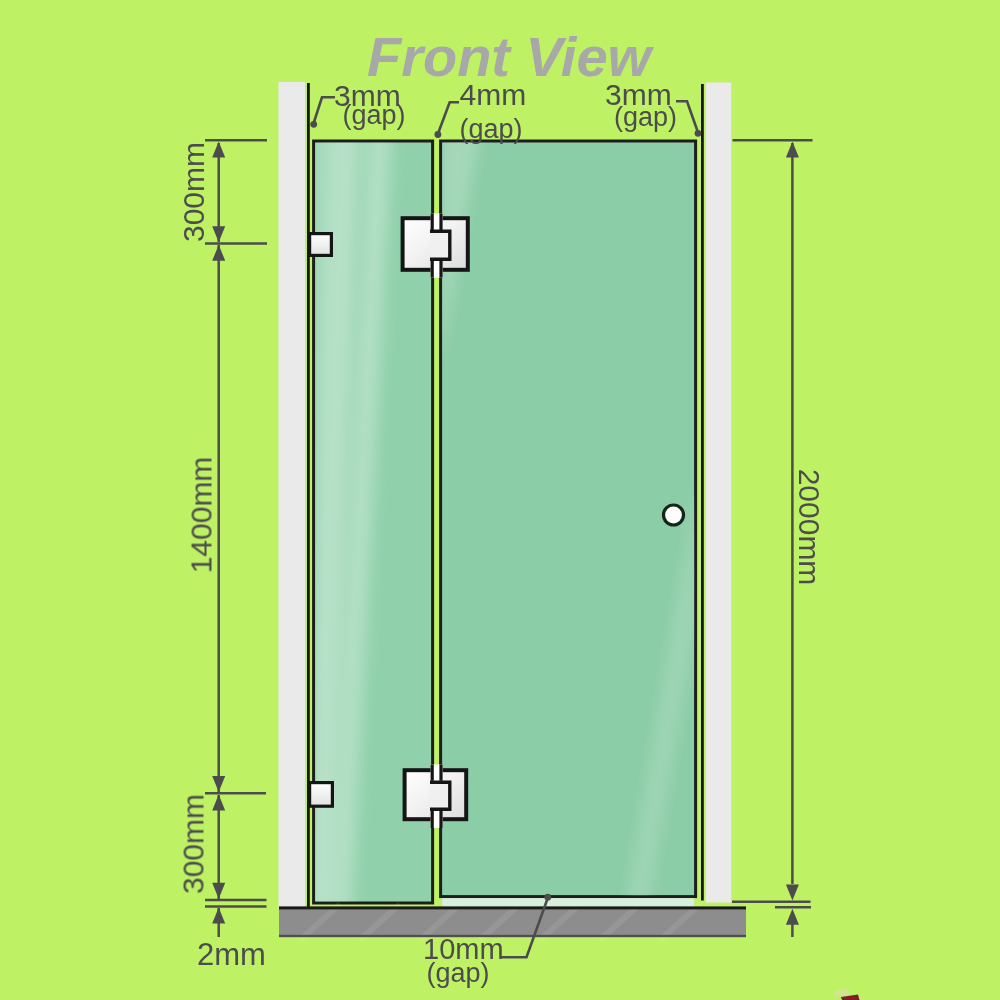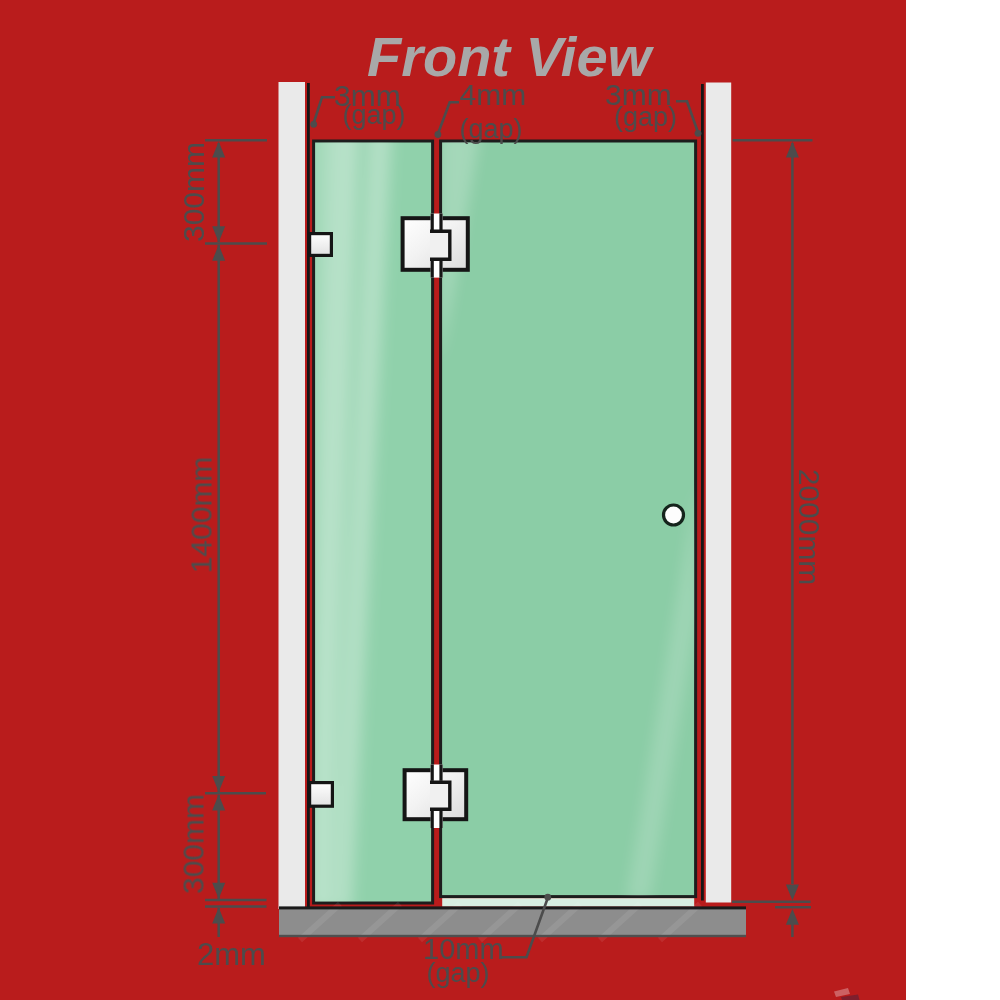--- a/index.html
+++ b/index.html
@@ -1,16 +1,16 @@
 <!DOCTYPE html>
 <html><head>
 <meta charset="utf-8">
 <style>
   html,body{margin:0;padding:0;background:#fff;}
-  #wrap{width:906px;height:1000px;position:relative;background:#b91c1c;overflow:hidden;}
+  #wrap{width:1000px;height:1000px;position:relative;background:#bef264;overflow:hidden;}
   svg{position:absolute;top:0;left:0;}
   text{font-family:"Liberation Sans", sans-serif;}
 </style>
 </head>
 <body>
 
 <div id="wrap">
 <svg width="1000" height="1000" viewBox="0 0 1000 1000">
   <defs>
     <linearGradient id="metal" x1="0" y1="0" x2="1" y2="1">

